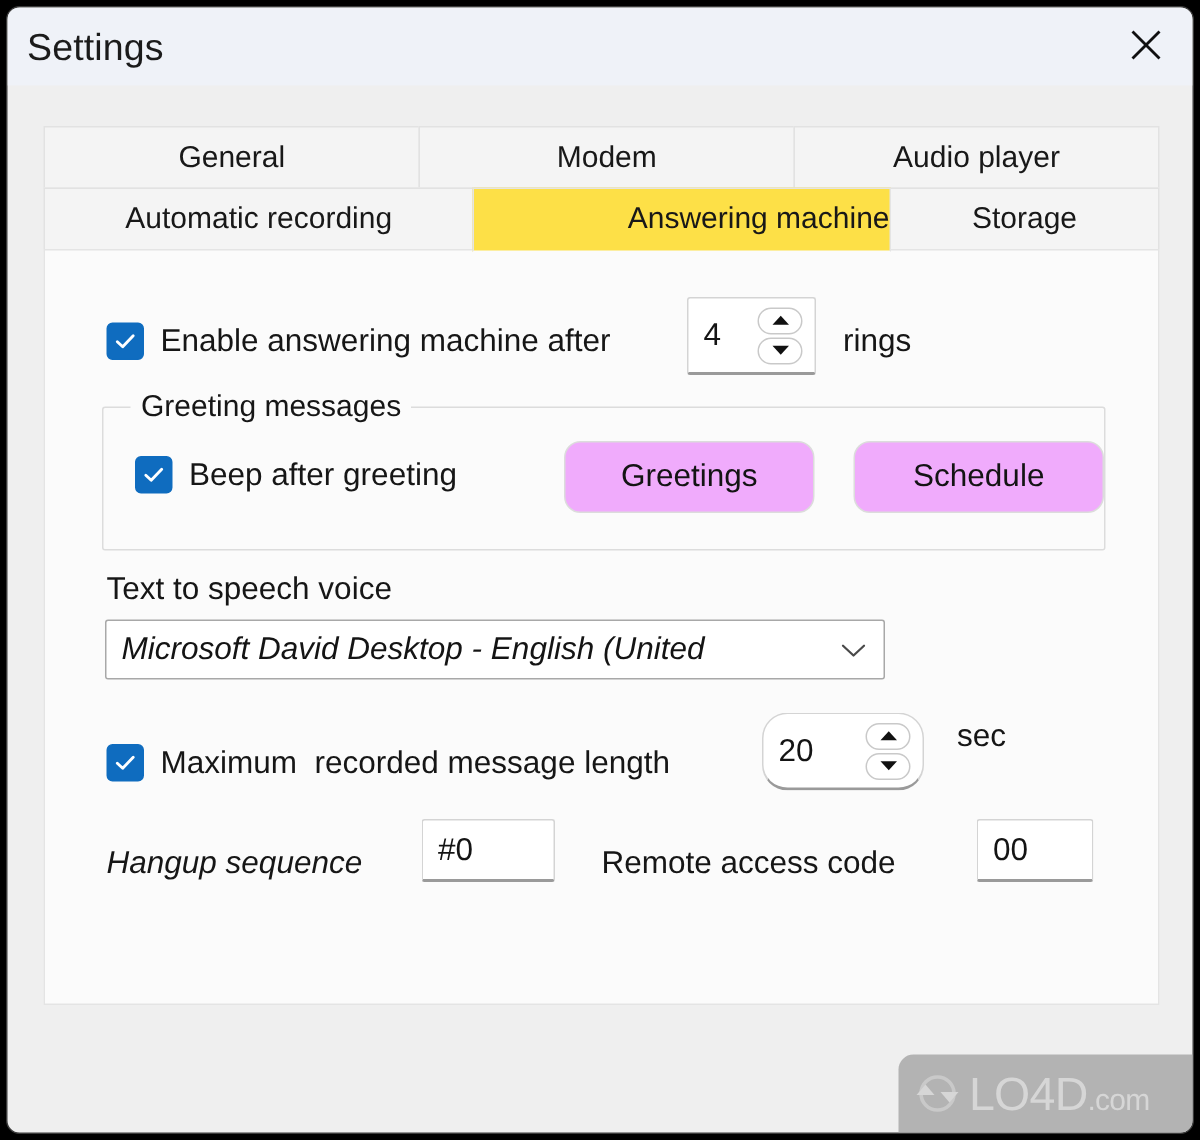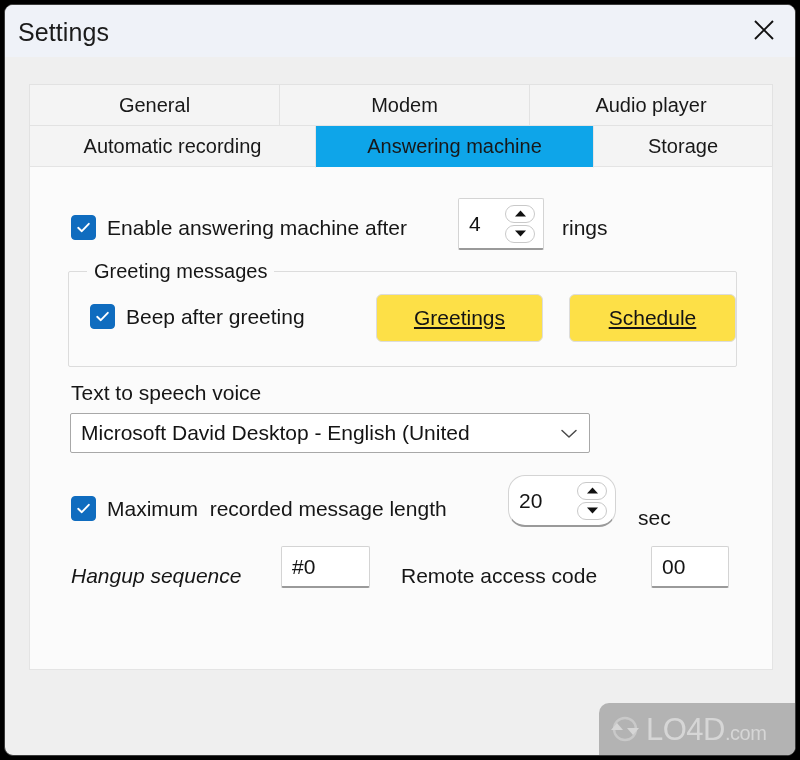--- a/index.html
+++ b/index.html
@@ -74,24 +74,25 @@
     display: flex;
     align-items: center;
     justify-content: center;
     font-size: 20px;
     color: #181818;
     cursor: default;
     overflow: hidden;
     white-space: nowrap;
   }
   .tab.selected {
-    background: #0ea5e9;
+    background: #fde047;
     border-color: #e4e4e4;
     border-bottom-color: #fbfbfb;
     z-index: 4;
+    justify-content: flex-end;
   }
   .tab-row1 { top: 0; height: 42px; }
   .tab-row2 { top: 41px; height: 43px; }
 
   
   #tabpanel {
     position: absolute;
     left: 24px;
     top: 161px;
     width: 744px;
@@ -184,51 +185,51 @@
     background: #fbfbfb;
     font-size: 20px;
     color: #161616;
     white-space: nowrap;
     line-height: 1;
   }
 
   .btn {
     position: absolute;
     box-sizing: border-box;
-    background: #fde047;
+    background: #f0abfc;
     border: 1px solid #dcdcdc;
-    border-radius: 6px;
+    border-radius: 11px;
     display: flex;
     align-items: center;
     justify-content: center;
     font-size: 21px;
     color: #141414;
     cursor: default;
     white-space: nowrap;
-    text-decoration: underline;
   }
 
   .combobox {
     position: absolute;
     box-sizing: border-box;
     background: #ffffff;
     border: 1px solid #a8a8a8;
     border-radius: 2px;
     display: flex;
     align-items: center;
     cursor: default;
     overflow: hidden;
   }
   .combobox .cb-val {
     flex: 1;
     padding-left: 10px;
     font-size: 21px;
     color: #141414;
     white-space: nowrap;
     overflow: hidden;
+    font-style: italic;
   }
   .combobox .cb-arrow {
     width: 40px;
     display: flex;
     align-items: center;
     justify-content: center;
   }
   .combobox .cb-arrow svg { display: block; }
 
   .textbox {
@@ -398,21 +399,21 @@
         </div>
         <div class="sp-btn sp-dn">
           <span>
             <svg width="13" height="9" viewBox="0 0 13 9">
               <polygon points="6.5,7.5 12,1.5 1,1.5" fill="#111111"></polygon>
             </svg>
           </span>
         </div>
       </div>
     </div>
-    <div class="lbl" style="left:608px; top:340px;">sec</div>
+    <div class="lbl" style="left:608px; top:313px;">sec</div>
 
     <div class="lbl" style="left:41px; top:398px;font-style:italic;">Hangup sequence</div>
     <div class="textbox" style="left:251px; top:379px; width:89px; height:42px;">
       <div class="tb-val">#0</div>
     </div>
 
     <div class="lbl" style="left:371px; top:398px;">Remote access code</div>
     <div class="textbox" style="left:621px; top:379px; width:78px; height:42px;">
       <div class="tb-val">00</div>
     </div>

